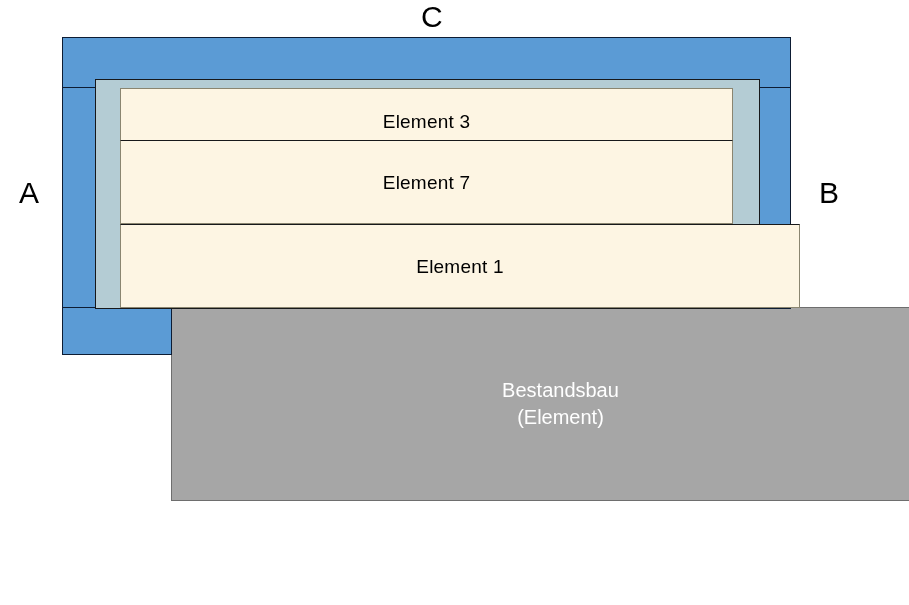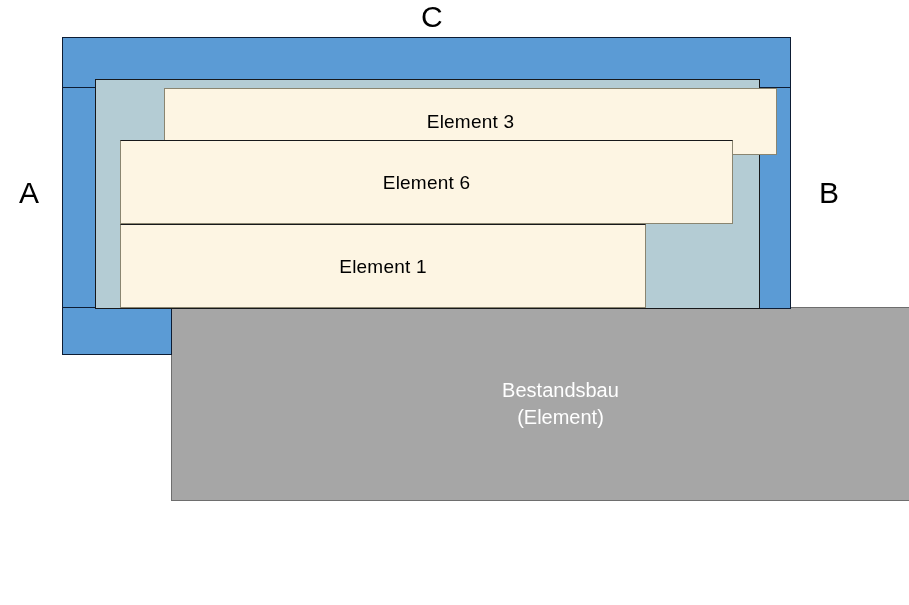--- a/index.html
+++ b/index.html
@@ -97,25 +97,25 @@
   <div class="box blue" style="left:62px; top:37px; width:729px; height:52px;"></div>
 
   <div class="box blue" style="left:62px; top:87px; width:34px; height:222px;"></div>
 
   <div class="box blue" style="left:759px; top:87px; width:32px; height:222px;"></div>
 
   <div class="box blue" style="left:62px; top:307px; width:110px; height:48px;"></div>
 
   <div class="box greyblue" style="left:95px; top:79px; width:665px; height:230px;"></div>
 
-  <div class="box cream" style="left:120px; top:88px; width:613px; height:67px;margin-left:44px;">
+  <div class="box cream" style="left:120px; top:88px; width:613px; height:67px;">
     <span class="cream-label">Element 3</span>
   </div>
 
   <div class="box cream divider-top" style="left:120px; top:140px; width:613px; height:84px;">
-    <span class="cream-label">Element 6</span>
+    <span class="cream-label">Element 7</span>
   </div>
 
-  <div class="box cream divider-top" style="left:120px; top:224px; width:526px; height:84px;">
+  <div class="box cream divider-top" style="left:120px; top:224px; width:680px; height:84px;">
     <span class="cream-label">Element 1</span>
   </div>
 
 </div>
 
 </body></html>

